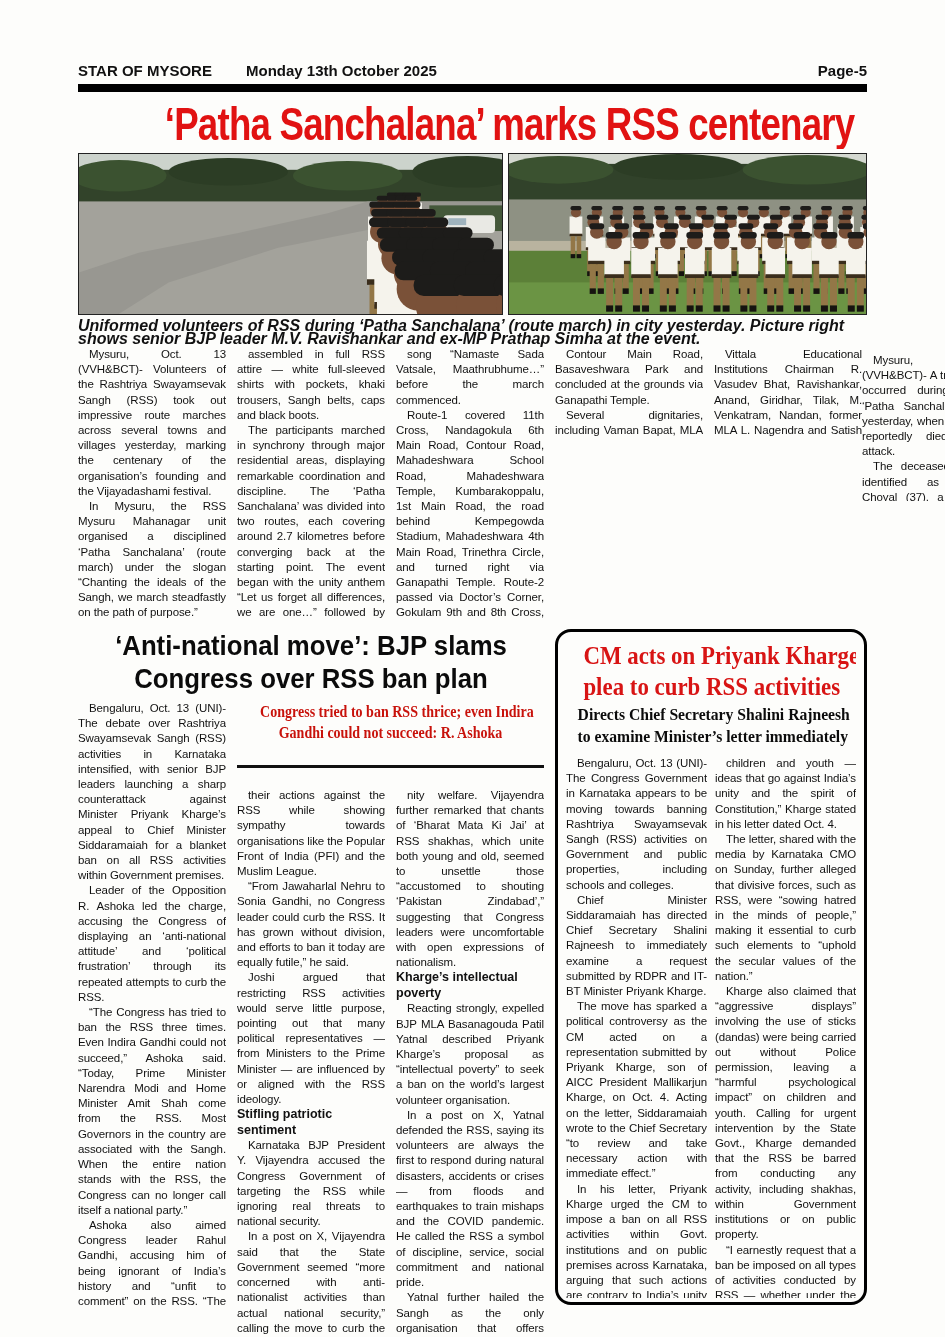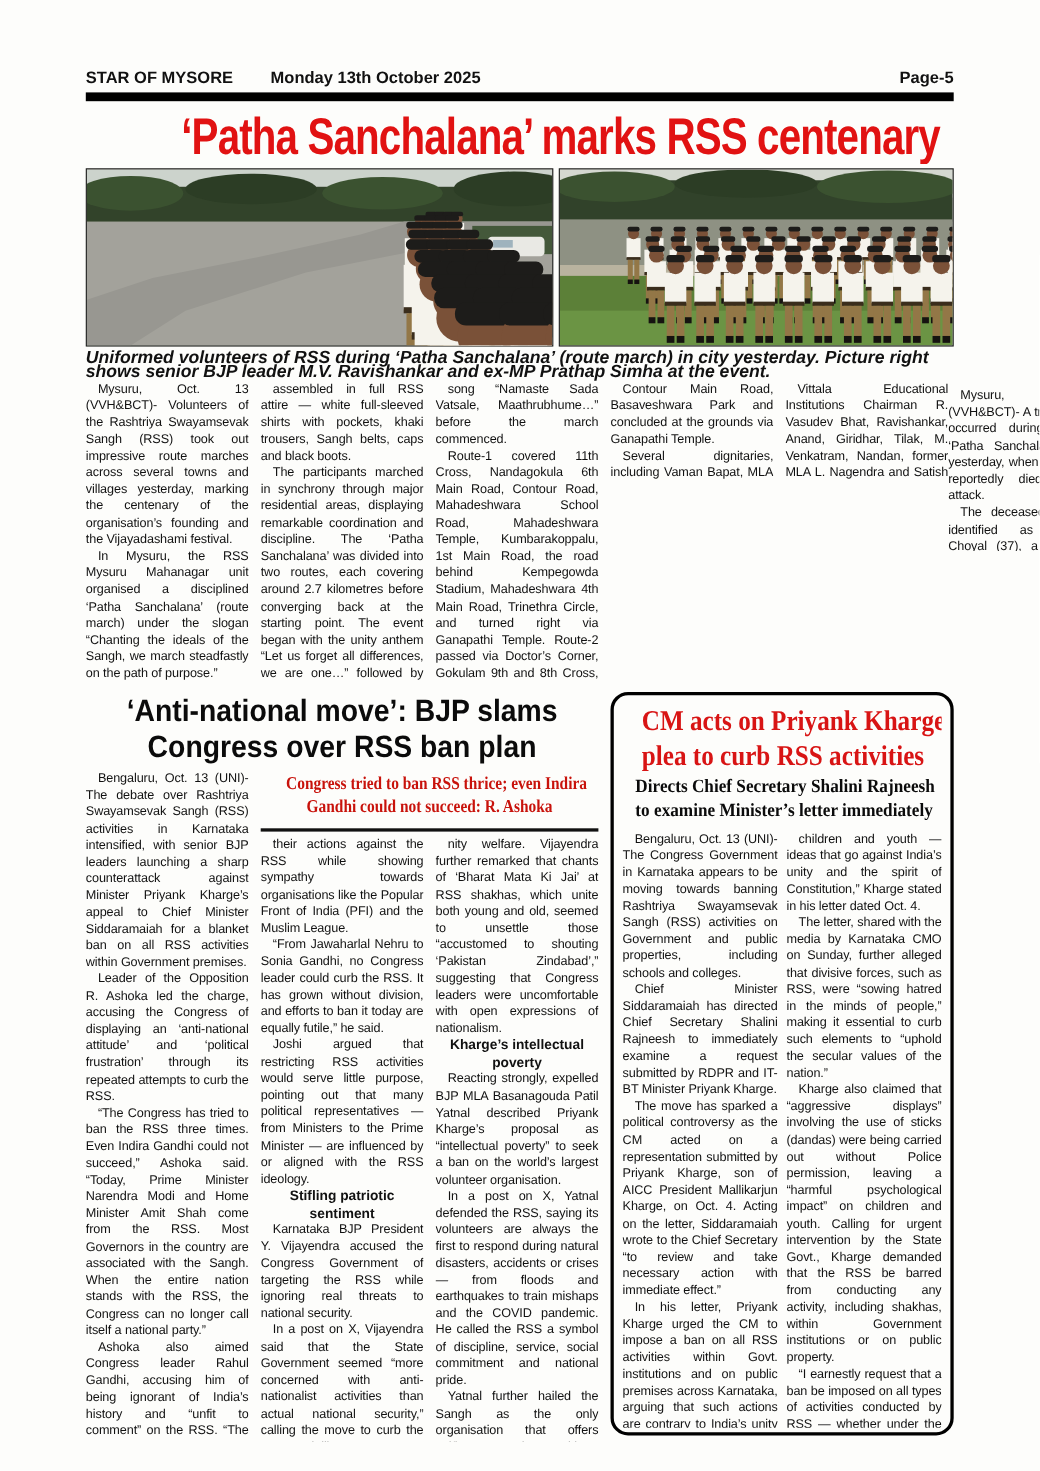--- a/index.html
+++ b/index.html
@@ -22,21 +22,21 @@
   .photo{height:162px;border:1px solid #222;box-sizing:border-box;overflow:hidden;background:#b9bdb4;}
   .photo svg{display:block;width:100%;height:100%;}
   .photo-left{width:425px;}
   .photo-right{width:359px;}
   .lead-caption{font-size:16px;font-weight:bold;font-style:italic;margin-top:4px;
                 line-height:13px;}
   
   .tcol{width:148px;overflow:hidden;}
   .para{margin:0;text-indent:11px;font-size:11.5px;line-height:15.2px;
         text-align:justify;letter-spacing:-0.1px;}
-  .col-subhead{font-size:12.5px;font-weight:bold;text-align:center;line-height:15.5px;}
+  .col-subhead{font-size:12.5px;font-weight:bold;text-align:left;line-height:15.5px;}
   .lead-cols{display:flex;gap:11px;margin-top:2px;}
   .lead-cols .tcol{height:272px;}
   .right-wrap{width:307px;display:flex;}
   .right-top{display:flex;gap:11px;}
   .right-top .tcol{height:92px;}
   
   .banner{background:#000;height:27px;margin-top:3px;overflow:hidden;}
   .banner .shrink{color:#fff;font-weight:bold;font-size:19px;line-height:27px;
                   letter-spacing:-0.2px;transform:scaleX(0.78);}
   .hospital-cols{display:flex;gap:11px;margin-top:6px;}
@@ -47,21 +47,21 @@
                font-size:11px;text-align:center;border-bottom:2px solid #111;padding:1px 0 2px;}
   
   .section2{display:flex;gap:11px;margin-top:10px;}
   .bjp-left{width:466px;}
   .bjp-headline{height:68px;overflow:hidden;}
   .bjp-headline .shrink{font-size:28px;line-height:33px;font-weight:bold;color:#0b0b0b;
                         transform:scaleX(0.92);}
   .bjp-body{display:flex;gap:11px;margin-top:4px;}
   .bjp-col1{height:604px;}
   .bjp-right{width:307px;}
-  .kicker{border-bottom:3px solid #111;padding-bottom:8px;margin-bottom:5px;height:44px;overflow:hidden;}
+  .kicker{border-bottom:3px solid #111;padding-bottom:20px;margin-bottom:20px;height:44px;overflow:hidden;}
   .kicker .shrink{font-family:"Liberation Serif", serif;font-weight:bold;color:#c8120b;
                   font-size:16.5px;line-height:21px;transform:scaleX(0.85);}
   .bjp-cols23{display:flex;gap:11px;}
   .bjp-cols23 .tcol{height:550px;}
   
   .cm-box{width:312px;box-sizing:border-box;border:3px solid #000;border-radius:16px;
           padding:8px 8px 6px;height:676px;overflow:hidden;background:#fdfdfb;}
   .cm-headline{height:62px;overflow:hidden;}
   .cm-headline .shrink{font-family:"Liberation Serif", serif;font-weight:bold;color:#d81414;
                        font-size:26px;line-height:31px;transform:scaleX(0.88);}

